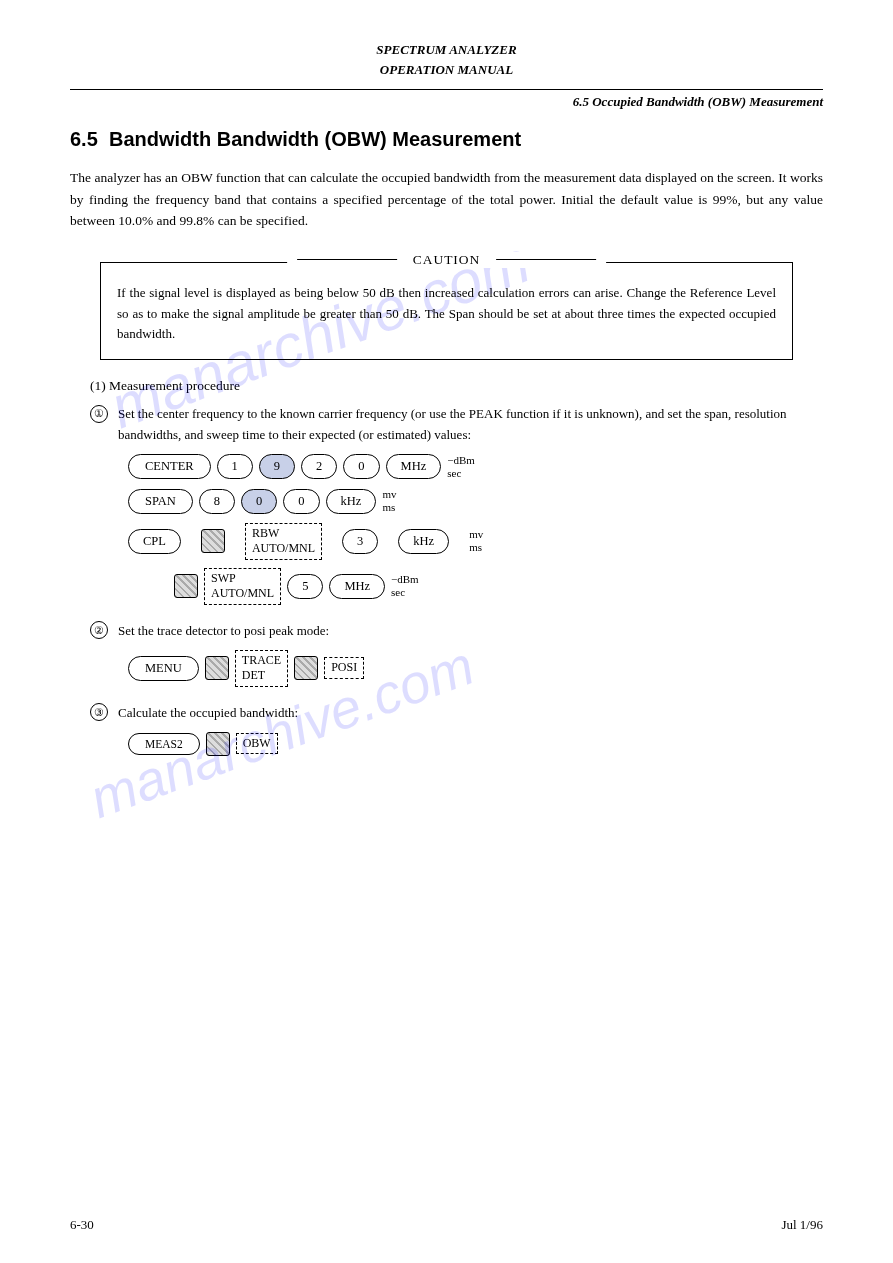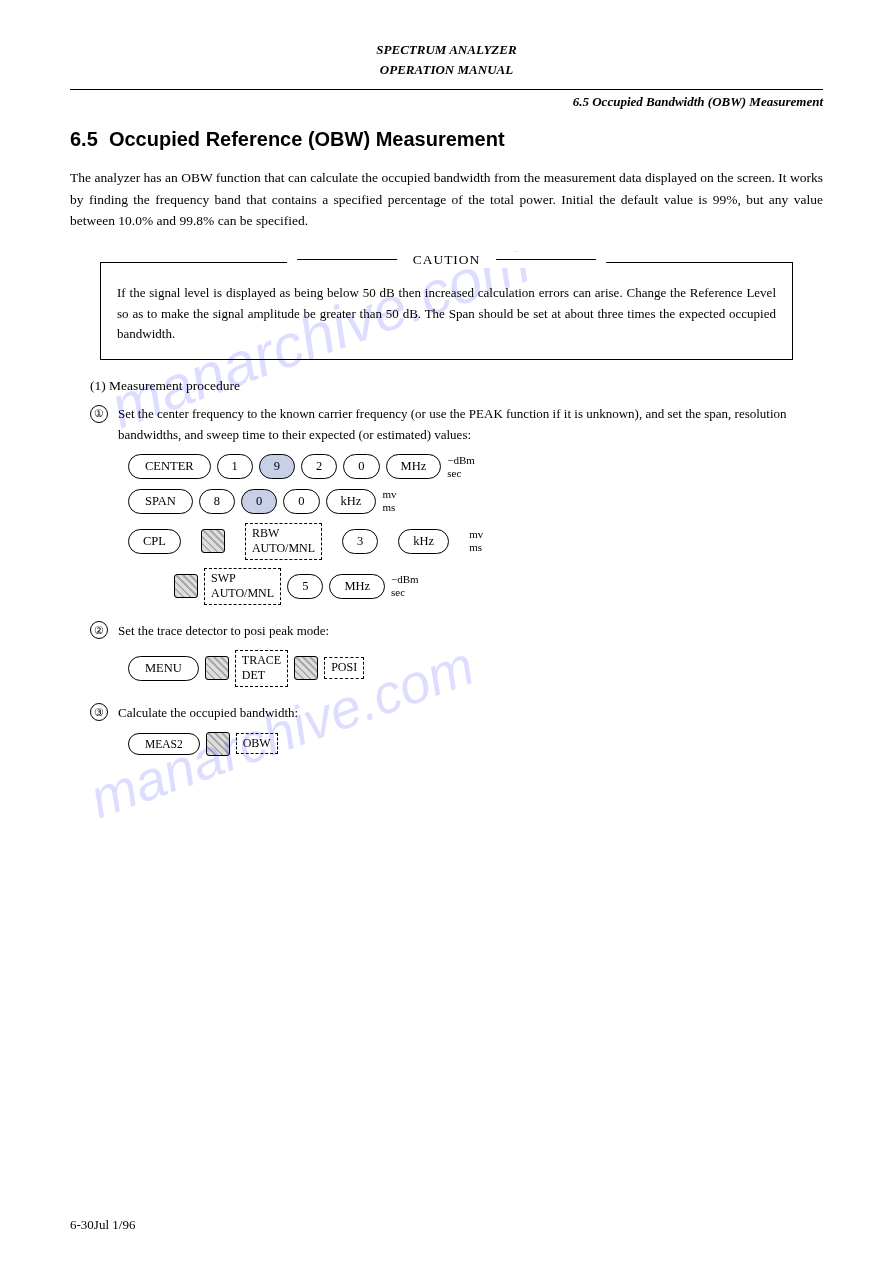--- a/index.html
+++ b/index.html
@@ -149,21 +149,21 @@
       flex-direction: column;
       font-size: 12px;
       line-height: 1.3;
     }
     .footer {
       position: absolute;
       bottom: 30px;
       left: 0;
       right: 0;
       display: flex;
-      justify-content: flex-start;
+      justify-content: space-between;
       padding: 0 70px;
       font-size: 13px;
     }
     .watermark {
       position: absolute;
       top: 300px;
       left: 100px;
       opacity: 0.13;
       font-size: 60px;
       font-style: italic;
@@ -227,21 +227,21 @@
   <div class="header">
     <div class="header-title">
       <div>SPECTRUM ANALYZER</div>
       <div>OPERATION MANUAL</div>
     </div>
   </div>
   <hr class="header-rule">
   <div class="header-section">6.5  Occupied Bandwidth (OBW) Measurement</div>
 
   <div class="section-title">
-    <span>6.5</span>&nbsp;&nbsp;<span>Occupied Reference (OBW) Measurement</span>
+    <span>6.5</span>&nbsp;&nbsp;<span>Bandwidth Bandwidth (OBW) Measurement</span>
   </div>
 
   <div class="body-text">The analyzer has an OBW function that can calculate the occupied bandwidth from the measurement data displayed on the screen.  It works by finding the frequency band that contains a specified percentage of the total power.  Initial the default value is 99%, but any value between 10.0% and 99.8% can be specified.</div>
 
   <div class="caution-box">
     <div class="caution-title-bar">
       <span style="display:inline-block;width:100px;border-top:1px solid #000;margin-right:8px;"></span>
       <span class="caution-label">CAUTION</span>
       <span style="display:inline-block;width:100px;border-top:1px solid #000;margin-left:8px;"></span>
     </div>

